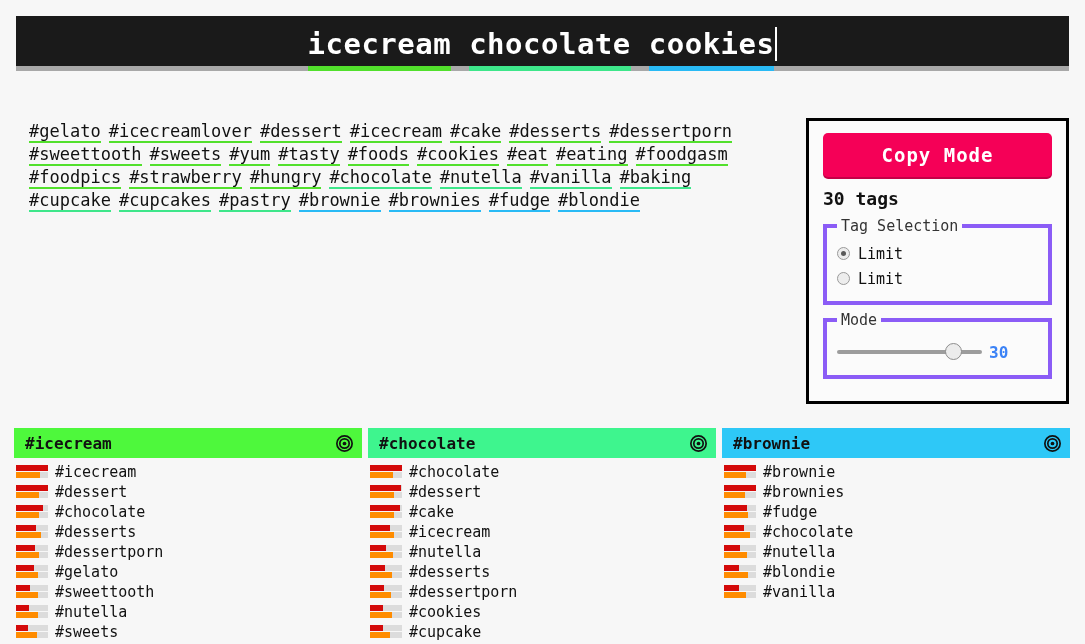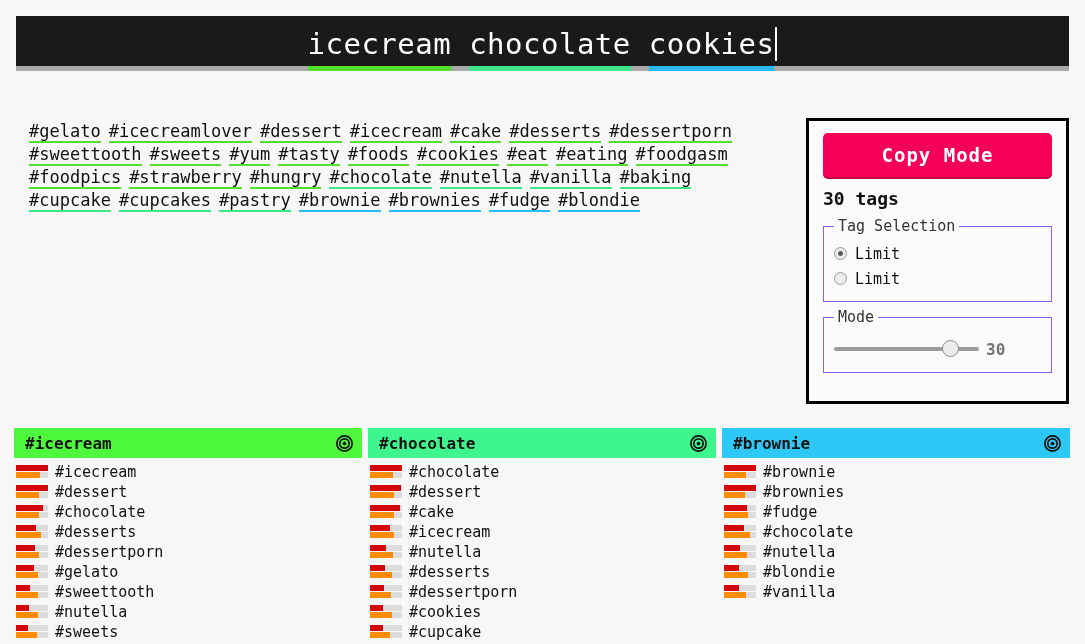--- a/index.html
+++ b/index.html
@@ -22,21 +22,21 @@
     background: #1a1a1a;
     display: flex;
     align-items: center;
     justify-content: center;
     box-sizing: border-box;
   }
   #header-query {
     display: flex;
     align-items: flex-start;
     font-size: 29px;
-    font-weight: 400;
+    font-weight: 700;
     color: #ffffff;
     letter-spacing: 0.5px;
     white-space: pre;
   }
   .query-word {
     position: relative;
     padding-bottom: 0px;
   }
   .query-space { white-space: pre; }
   #header-underlines {
@@ -112,21 +112,21 @@
   }
   #tag-count {
     margin-top: 11px;
     font-size: 18px;
     font-weight: bold;
     color: #111111;
   }
   fieldset.panel-group {
     margin: 8px 0 0 0;
     padding: 6px 10px 10px 10px;
-    border: 1px solid #8b5cf6;
+    border: 4px solid #8b5cf6;
     box-sizing: border-box;
   }
   fieldset.panel-group legend {
     font-size: 15px;
     color: #333333;
     padding: 0 4px;
   }
   .radio-row {
     display: flex;
     align-items: center;
@@ -178,21 +178,21 @@
     height: 17px;
     margin-left: -8px;
     border-radius: 50%;
     background: #ececec;
     border: 1px solid #8d8d8d;
     box-sizing: border-box;
   }
   #slider-value {
     font-size: 16px;
     font-weight: bold;
-    color: #737373;
+    color: #3b82f6;
   }
 
   
   #columns {
     position: absolute;
     left: 14px;
     top: 428px;
     width: 1057px;
     display: flex;
     gap: 6px;

